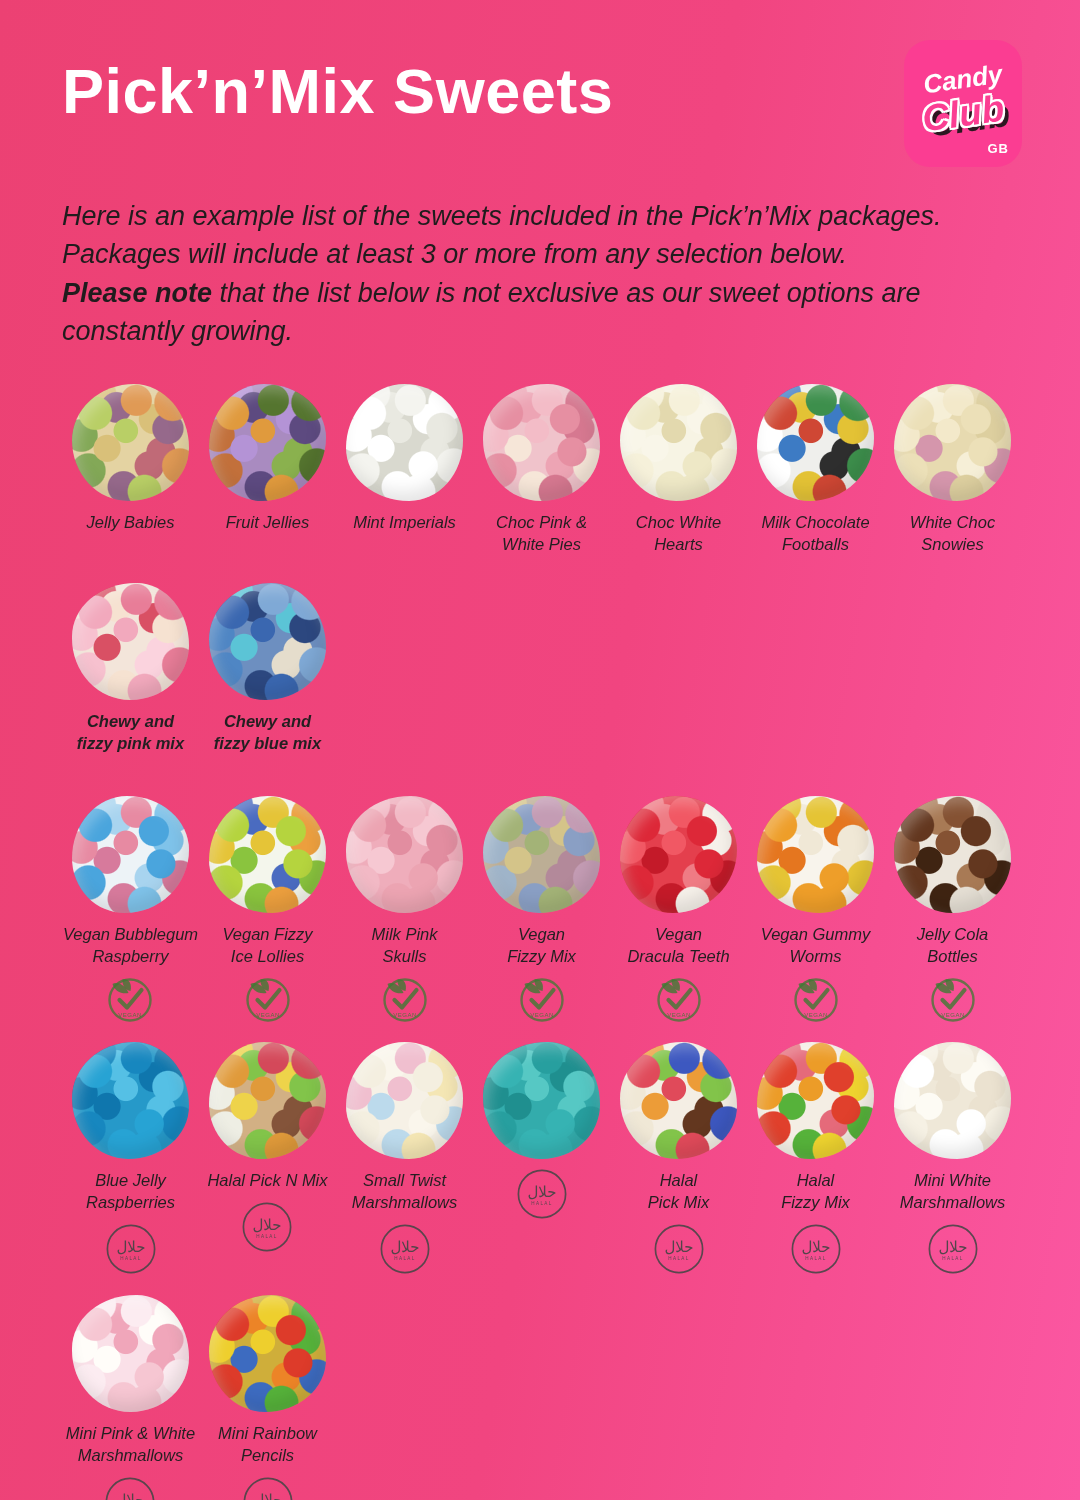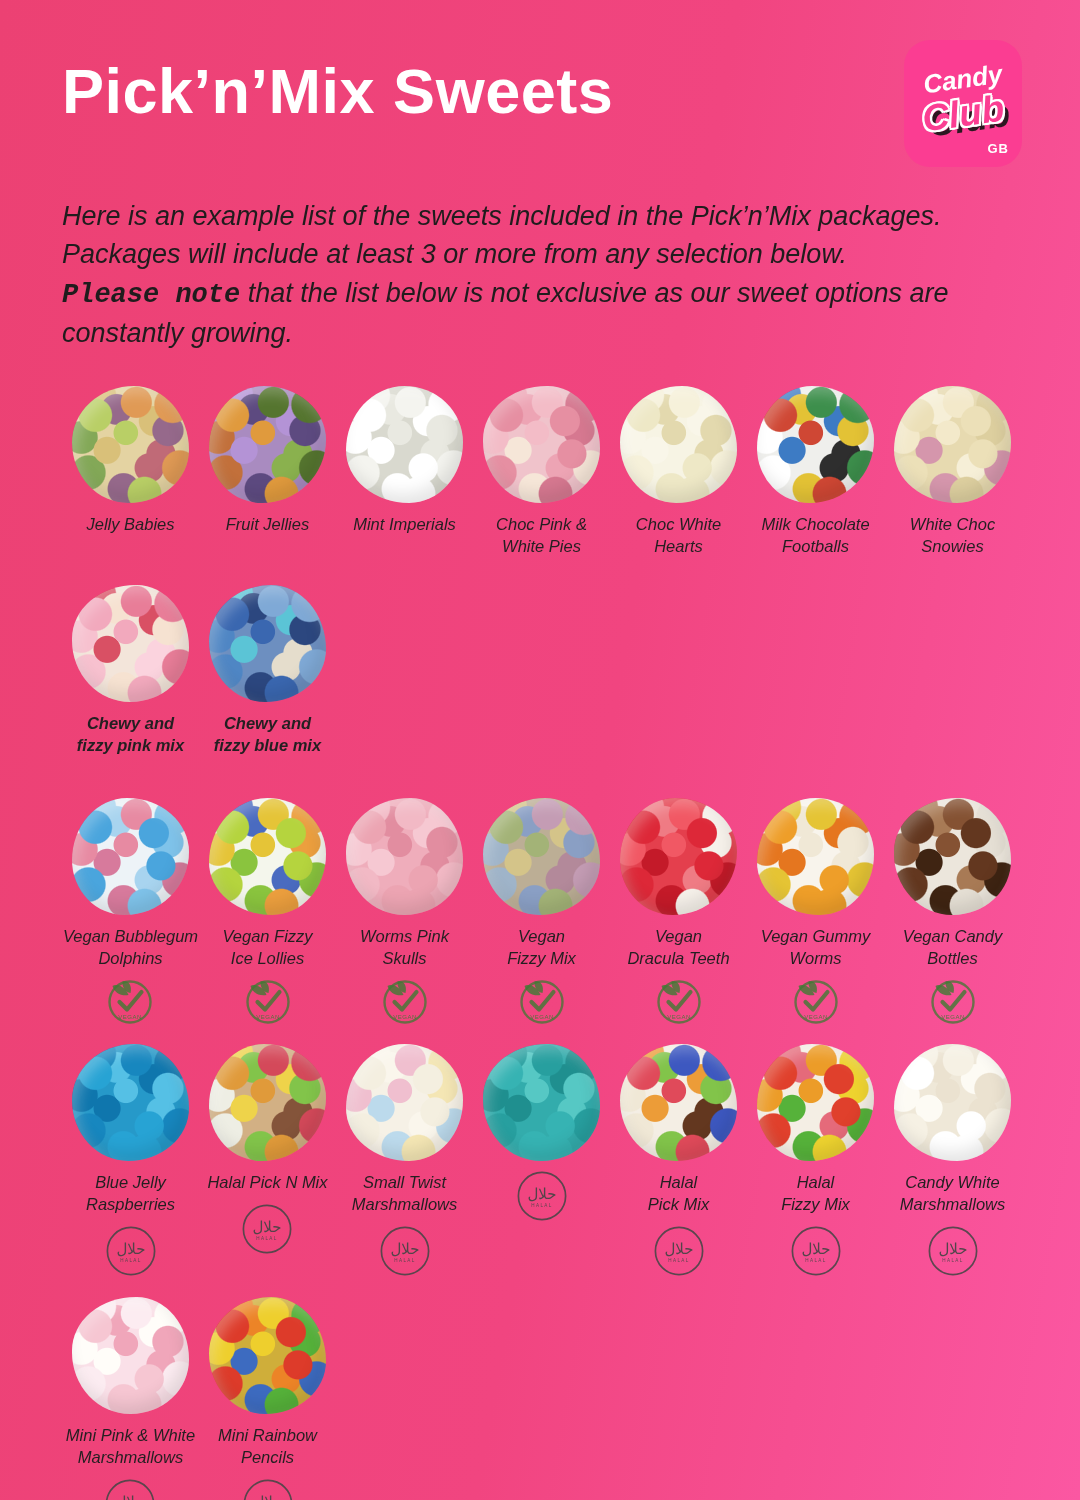--- a/index.html
+++ b/index.html
@@ -31,21 +31,21 @@
       5px 6px 0 rgba(20,20,20,.9);
   }
   .logo-gb{
     position:absolute;right:13px;bottom:11px;font-size:13px;font-weight:700;
     color:#ffffff;letter-spacing:1px;
   }
   .intro{
     margin:30px 0 0 0;max-width:935px;font-size:27px;font-style:italic;
     color:#201c1d;line-height:1.42;
   }
-  .intro b{font-weight:700;font-family:Liberation Mono, monospace;}
+  .intro b{font-weight:700;}
   #rows{margin-top:34px;}
   .row{display:grid;grid-template-columns:repeat(7,137px);justify-items:center;}
   .row1{margin-bottom:27px;}
   .row2{margin-bottom:41px;font-weight:bold;}
   .row3{margin-bottom:19px;}
   .row4{margin-bottom:20px;}
   .cell{display:flex;flex-direction:column;align-items:center;min-width:0;}
   .blob{
     width:117px;height:117px;flex:none;
     box-shadow:inset -5px -9px 16px rgba(0,0,0,.10),inset 5px 7px 14px rgba(255,255,255,.28);
@@ -109,21 +109,21 @@
     <div class="label"><span>Chewy and</span><br><span>fizzy pink mix</span></div>
   </div>
         <div class="cell">
     <div class="blob" style="background: radial-gradient(circle at 20% 25%, rgb(58, 103, 176) 0px, rgb(58, 103, 176) 12.5%, rgba(0, 0, 0, 0) 13.5%), radial-gradient(circle at 46% 40%, rgb(58, 103, 176) 0px, rgb(58, 103, 176) 12.5%, rgba(0, 0, 0, 0) 13.5%), radial-gradient(circle at 62% 92%, rgb(58, 103, 176) 0px, rgb(58, 103, 176) 12.5%, rgba(0, 0, 0, 0) 13.5%), radial-gradient(circle at 55% 14%, rgb(127, 169, 214) 0px, rgb(127, 169, 214) 12.5%, rgba(0, 0, 0, 0) 13.5%), radial-gradient(circle at 86% 16%, rgb(127, 169, 214) 0px, rgb(127, 169, 214) 12.5%, rgba(0, 0, 0, 0) 13.5%), radial-gradient(circle at 92% 70%, rgb(127, 169, 214) 0px, rgb(127, 169, 214) 12.5%, rgba(0, 0, 0, 0) 13.5%), radial-gradient(circle at 82% 38%, rgb(44, 71, 127) 0px, rgb(44, 71, 127) 12.5%, rgba(0, 0, 0, 0) 13.5%), radial-gradient(circle at 44% 88%, rgb(44, 71, 127) 0px, rgb(44, 71, 127) 12.5%, rgba(0, 0, 0, 0) 13.5%), radial-gradient(circle at 38% 20%, rgb(44, 71, 127) 0px, rgb(44, 71, 127) 12.5%, rgba(0, 0, 0, 0) 13.5%), radial-gradient(circle at 30% 55%, rgb(91, 196, 214) 0px, rgb(91, 196, 214) 12.5%, rgba(0, 0, 0, 0) 13.5%), radial-gradient(circle at 22% 8%, rgb(91, 196, 214) 0px, rgb(91, 196, 214) 12.5%, rgba(0, 0, 0, 0) 13.5%), radial-gradient(circle at 70% 30%, rgb(91, 196, 214) 0px, rgb(91, 196, 214) 12.5%, rgba(0, 0, 0, 0) 13.5%), radial-gradient(circle at 66% 70%, rgb(229, 221, 204) 0px, rgb(229, 221, 204) 12.5%, rgba(0, 0, 0, 0) 13.5%), radial-gradient(circle at 76% 58%, rgb(229, 221, 204) 0px, rgb(229, 221, 204) 12.5%, rgba(0, 0, 0, 0) 13.5%), radial-gradient(circle at 14% 74%, rgb(79, 134, 196) 0px, rgb(79, 134, 196) 12.5%, rgba(0, 0, 0, 0) 13.5%), radial-gradient(circle at 8% 44%, rgb(79, 134, 196) 0px, rgb(79, 134, 196) 12.5%, rgba(0, 0, 0, 0) 13.5%), linear-gradient(rgb(109, 143, 192), rgb(109, 143, 192)); border-radius: 53% 47% 52% 48% / 48% 55% 45% 52%;"></div>
     <div class="label"><span>Chewy and</span><br><span>fizzy blue mix</span></div>
   </div>
       </div>
       <div class="row row3">
         <div class="cell">
     <div class="blob" style="background: radial-gradient(circle at 20% 25%, rgb(74, 165, 221) 0px, rgb(74, 165, 221) 12.5%, rgba(0, 0, 0, 0) 13.5%), radial-gradient(circle at 14% 74%, rgb(74, 165, 221) 0px, rgb(74, 165, 221) 12.5%, rgba(0, 0, 0, 0) 13.5%), radial-gradient(circle at 76% 58%, rgb(74, 165, 221) 0px, rgb(74, 165, 221) 12.5%, rgba(0, 0, 0, 0) 13.5%), radial-gradient(circle at 70% 30%, rgb(74, 165, 221) 0px, rgb(74, 165, 221) 12.5%, rgba(0, 0, 0, 0) 13.5%), radial-gradient(circle at 55% 14%, rgb(231, 138, 162) 0px, rgb(231, 138, 162) 12.5%, rgba(0, 0, 0, 0) 13.5%), radial-gradient(circle at 46% 40%, rgb(231, 138, 162) 0px, rgb(231, 138, 162) 12.5%, rgba(0, 0, 0, 0) 13.5%), radial-gradient(circle at 8% 44%, rgb(231, 138, 162) 0px, rgb(231, 138, 162) 12.5%, rgba(0, 0, 0, 0) 13.5%), radial-gradient(circle at 82% 38%, rgb(127, 195, 234) 0px, rgb(127, 195, 234) 12.5%, rgba(0, 0, 0, 0) 13.5%), radial-gradient(circle at 86% 16%, rgb(127, 195, 234) 0px, rgb(127, 195, 234) 12.5%, rgba(0, 0, 0, 0) 13.5%), radial-gradient(circle at 62% 92%, rgb(127, 195, 234) 0px, rgb(127, 195, 234) 12.5%, rgba(0, 0, 0, 0) 13.5%), radial-gradient(circle at 30% 55%, rgb(215, 122, 156) 0px, rgb(215, 122, 156) 12.5%, rgba(0, 0, 0, 0) 13.5%), radial-gradient(circle at 44% 88%, rgb(215, 122, 156) 0px, rgb(215, 122, 156) 12.5%, rgba(0, 0, 0, 0) 13.5%), radial-gradient(circle at 92% 70%, rgb(215, 122, 156) 0px, rgb(215, 122, 156) 12.5%, rgba(0, 0, 0, 0) 13.5%), radial-gradient(circle at 66% 70%, rgb(168, 212, 239) 0px, rgb(168, 212, 239) 12.5%, rgba(0, 0, 0, 0) 13.5%), radial-gradient(circle at 22% 8%, rgb(168, 212, 239) 0px, rgb(168, 212, 239) 12.5%, rgba(0, 0, 0, 0) 13.5%), radial-gradient(circle at 38% 20%, rgb(168, 212, 239) 0px, rgb(168, 212, 239) 12.5%, rgba(0, 0, 0, 0) 13.5%), linear-gradient(rgb(237, 243, 247), rgb(237, 243, 247)); border-radius: 47% 53% 55% 45% / 53% 46% 54% 47%;"></div>
-    <div class="label"><span>Vegan Bubblegum</span><br><span>Dolphins</span></div>
+    <div class="label"><span>Vegan Bubblegum</span><br><span>Raspberry</span></div>
   <div class="badge">
             <svg width="46" height="46" viewBox="0 0 46 46">
     <circle cx="23" cy="23" r="20.5" fill="none" stroke="#3e7a33" stroke-width="2.4" opacity="0.75"></circle>
     <path d="M12.5 23 L20 30.5 L34.5 13" fill="none" stroke="#3e7a33" stroke-width="4.2" stroke-linecap="round" stroke-linejoin="round" opacity="0.8"></path>
     <path d="M21.5 16 C18 7 9 4.5 5.5 7 C7.5 14 14.5 17.5 21.5 16 Z" fill="#3e7a33" opacity="0.8"></path>
     <path d="M23.5 14 C25.5 5.5 20.5 1 15.5 2.5 C15 8.5 18.5 13 23.5 14 Z" fill="#3e7a33" opacity="0.8"></path>
     <text x="23" y="39.5" text-anchor="middle" font-size="6" letter-spacing="0.5" fill="#3e7a33" opacity="0.85">VEGAN</text>
   </svg>
           </div>
         </div>
@@ -135,21 +135,21 @@
     <circle cx="23" cy="23" r="20.5" fill="none" stroke="#3e7a33" stroke-width="2.4" opacity="0.75"></circle>
     <path d="M12.5 23 L20 30.5 L34.5 13" fill="none" stroke="#3e7a33" stroke-width="4.2" stroke-linecap="round" stroke-linejoin="round" opacity="0.8"></path>
     <path d="M21.5 16 C18 7 9 4.5 5.5 7 C7.5 14 14.5 17.5 21.5 16 Z" fill="#3e7a33" opacity="0.8"></path>
     <path d="M23.5 14 C25.5 5.5 20.5 1 15.5 2.5 C15 8.5 18.5 13 23.5 14 Z" fill="#3e7a33" opacity="0.8"></path>
     <text x="23" y="39.5" text-anchor="middle" font-size="6" letter-spacing="0.5" fill="#3e7a33" opacity="0.85">VEGAN</text>
   </svg>
           </div>
         </div>
         <div class="cell">
     <div class="blob" style="background: radial-gradient(circle at 20% 25%, rgb(236, 164, 178) 0px, rgb(236, 164, 178) 12.5%, rgba(0, 0, 0, 0) 13.5%), radial-gradient(circle at 66% 70%, rgb(236, 164, 178) 0px, rgb(236, 164, 178) 12.5%, rgba(0, 0, 0, 0) 13.5%), radial-gradient(circle at 44% 88%, rgb(236, 164, 178) 0px, rgb(236, 164, 178) 12.5%, rgba(0, 0, 0, 0) 13.5%), radial-gradient(circle at 62% 92%, rgb(236, 164, 178) 0px, rgb(236, 164, 178) 12.5%, rgba(0, 0, 0, 0) 13.5%), radial-gradient(circle at 55% 14%, rgb(242, 185, 197) 0px, rgb(242, 185, 197) 12.5%, rgba(0, 0, 0, 0) 13.5%), radial-gradient(circle at 14% 74%, rgb(242, 185, 197) 0px, rgb(242, 185, 197) 12.5%, rgba(0, 0, 0, 0) 13.5%), radial-gradient(circle at 22% 8%, rgb(242, 185, 197) 0px, rgb(242, 185, 197) 12.5%, rgba(0, 0, 0, 0) 13.5%), radial-gradient(circle at 92% 70%, rgb(242, 185, 197) 0px, rgb(242, 185, 197) 12.5%, rgba(0, 0, 0, 0) 13.5%), radial-gradient(circle at 82% 38%, rgb(226, 141, 160) 0px, rgb(226, 141, 160) 12.5%, rgba(0, 0, 0, 0) 13.5%), radial-gradient(circle at 46% 40%, rgb(226, 141, 160) 0px, rgb(226, 141, 160) 12.5%, rgba(0, 0, 0, 0) 13.5%), radial-gradient(circle at 76% 58%, rgb(226, 141, 160) 0px, rgb(226, 141, 160) 12.5%, rgba(0, 0, 0, 0) 13.5%), radial-gradient(circle at 38% 20%, rgb(226, 141, 160) 0px, rgb(226, 141, 160) 12.5%, rgba(0, 0, 0, 0) 13.5%), radial-gradient(circle at 30% 55%, rgb(246, 200, 210) 0px, rgb(246, 200, 210) 12.5%, rgba(0, 0, 0, 0) 13.5%), radial-gradient(circle at 86% 16%, rgb(246, 200, 210) 0px, rgb(246, 200, 210) 12.5%, rgba(0, 0, 0, 0) 13.5%), radial-gradient(circle at 8% 44%, rgb(246, 200, 210) 0px, rgb(246, 200, 210) 12.5%, rgba(0, 0, 0, 0) 13.5%), radial-gradient(circle at 70% 30%, rgb(246, 200, 210) 0px, rgb(246, 200, 210) 12.5%, rgba(0, 0, 0, 0) 13.5%), linear-gradient(rgb(239, 173, 187), rgb(239, 173, 187)); border-radius: 55% 45% 50% 50% / 46% 54% 47% 53%;"></div>
-    <div class="label"><span>Worms Pink</span><br><span>Skulls</span></div>
+    <div class="label"><span>Milk Pink</span><br><span>Skulls</span></div>
   <div class="badge">
             <svg width="46" height="46" viewBox="0 0 46 46">
     <circle cx="23" cy="23" r="20.5" fill="none" stroke="#3e7a33" stroke-width="2.4" opacity="0.75"></circle>
     <path d="M12.5 23 L20 30.5 L34.5 13" fill="none" stroke="#3e7a33" stroke-width="4.2" stroke-linecap="round" stroke-linejoin="round" opacity="0.8"></path>
     <path d="M21.5 16 C18 7 9 4.5 5.5 7 C7.5 14 14.5 17.5 21.5 16 Z" fill="#3e7a33" opacity="0.8"></path>
     <path d="M23.5 14 C25.5 5.5 20.5 1 15.5 2.5 C15 8.5 18.5 13 23.5 14 Z" fill="#3e7a33" opacity="0.8"></path>
     <text x="23" y="39.5" text-anchor="middle" font-size="6" letter-spacing="0.5" fill="#3e7a33" opacity="0.85">VEGAN</text>
   </svg>
           </div>
         </div>
@@ -187,21 +187,21 @@
     <circle cx="23" cy="23" r="20.5" fill="none" stroke="#3e7a33" stroke-width="2.4" opacity="0.75"></circle>
     <path d="M12.5 23 L20 30.5 L34.5 13" fill="none" stroke="#3e7a33" stroke-width="4.2" stroke-linecap="round" stroke-linejoin="round" opacity="0.8"></path>
     <path d="M21.5 16 C18 7 9 4.5 5.5 7 C7.5 14 14.5 17.5 21.5 16 Z" fill="#3e7a33" opacity="0.8"></path>
     <path d="M23.5 14 C25.5 5.5 20.5 1 15.5 2.5 C15 8.5 18.5 13 23.5 14 Z" fill="#3e7a33" opacity="0.8"></path>
     <text x="23" y="39.5" text-anchor="middle" font-size="6" letter-spacing="0.5" fill="#3e7a33" opacity="0.85">VEGAN</text>
   </svg>
           </div>
         </div>
         <div class="cell">
     <div class="blob" style="background: radial-gradient(circle at 20% 25%, rgb(99, 55, 31) 0px, rgb(99, 55, 31) 12.5%, rgba(0, 0, 0, 0) 13.5%), radial-gradient(circle at 14% 74%, rgb(99, 55, 31) 0px, rgb(99, 55, 31) 12.5%, rgba(0, 0, 0, 0) 13.5%), radial-gradient(circle at 76% 58%, rgb(99, 55, 31) 0px, rgb(99, 55, 31) 12.5%, rgba(0, 0, 0, 0) 13.5%), radial-gradient(circle at 70% 30%, rgb(99, 55, 31) 0px, rgb(99, 55, 31) 12.5%, rgba(0, 0, 0, 0) 13.5%), radial-gradient(circle at 55% 14%, rgb(133, 82, 51) 0px, rgb(133, 82, 51) 12.5%, rgba(0, 0, 0, 0) 13.5%), radial-gradient(circle at 46% 40%, rgb(133, 82, 51) 0px, rgb(133, 82, 51) 12.5%, rgba(0, 0, 0, 0) 13.5%), radial-gradient(circle at 8% 44%, rgb(133, 82, 51) 0px, rgb(133, 82, 51) 12.5%, rgba(0, 0, 0, 0) 13.5%), radial-gradient(circle at 82% 38%, rgb(229, 223, 212) 0px, rgb(229, 223, 212) 12.5%, rgba(0, 0, 0, 0) 13.5%), radial-gradient(circle at 86% 16%, rgb(229, 223, 212) 0px, rgb(229, 223, 212) 12.5%, rgba(0, 0, 0, 0) 13.5%), radial-gradient(circle at 62% 92%, rgb(229, 223, 212) 0px, rgb(229, 223, 212) 12.5%, rgba(0, 0, 0, 0) 13.5%), radial-gradient(circle at 30% 55%, rgb(63, 36, 18) 0px, rgb(63, 36, 18) 12.5%, rgba(0, 0, 0, 0) 13.5%), radial-gradient(circle at 44% 88%, rgb(63, 36, 18) 0px, rgb(63, 36, 18) 12.5%, rgba(0, 0, 0, 0) 13.5%), radial-gradient(circle at 92% 70%, rgb(63, 36, 18) 0px, rgb(63, 36, 18) 12.5%, rgba(0, 0, 0, 0) 13.5%), radial-gradient(circle at 66% 70%, rgb(168, 122, 85) 0px, rgb(168, 122, 85) 12.5%, rgba(0, 0, 0, 0) 13.5%), radial-gradient(circle at 22% 8%, rgb(168, 122, 85) 0px, rgb(168, 122, 85) 12.5%, rgba(0, 0, 0, 0) 13.5%), radial-gradient(circle at 38% 20%, rgb(168, 122, 85) 0px, rgb(168, 122, 85) 12.5%, rgba(0, 0, 0, 0) 13.5%), linear-gradient(rgb(236, 230, 220), rgb(236, 230, 220)); border-radius: 55% 45% 50% 50% / 46% 54% 47% 53%;"></div>
-    <div class="label"><span>Vegan Candy</span><br><span>Bottles</span></div>
+    <div class="label"><span>Jelly Cola</span><br><span>Bottles</span></div>
   <div class="badge">
             <svg width="46" height="46" viewBox="0 0 46 46">
     <circle cx="23" cy="23" r="20.5" fill="none" stroke="#3e7a33" stroke-width="2.4" opacity="0.75"></circle>
     <path d="M12.5 23 L20 30.5 L34.5 13" fill="none" stroke="#3e7a33" stroke-width="4.2" stroke-linecap="round" stroke-linejoin="round" opacity="0.8"></path>
     <path d="M21.5 16 C18 7 9 4.5 5.5 7 C7.5 14 14.5 17.5 21.5 16 Z" fill="#3e7a33" opacity="0.8"></path>
     <path d="M23.5 14 C25.5 5.5 20.5 1 15.5 2.5 C15 8.5 18.5 13 23.5 14 Z" fill="#3e7a33" opacity="0.8"></path>
     <text x="23" y="39.5" text-anchor="middle" font-size="6" letter-spacing="0.5" fill="#3e7a33" opacity="0.85">VEGAN</text>
   </svg>
           </div>
         </div>
@@ -267,21 +267,21 @@
   <div class="badge">
             <svg width="52" height="52" viewBox="0 0 52 52">
     <circle cx="26" cy="26" r="23.6" fill="none" stroke="#454545" stroke-width="1.7" opacity="0.88"></circle>
     <text x="26" y="28.5" text-anchor="middle" font-size="15" fill="#454545" opacity="0.92">حلال</text>
     <text x="26" y="37" text-anchor="middle" font-size="4.6" letter-spacing="1.4" fill="#454545" opacity="0.85">HALAL</text>
   </svg>
           </div>
         </div>
         <div class="cell">
     <div class="blob" style="background: radial-gradient(circle at 20% 25%, rgb(255, 255, 255) 0px, rgb(255, 255, 255) 12.5%, rgba(0, 0, 0, 0) 13.5%), radial-gradient(circle at 66% 70%, rgb(255, 255, 255) 0px, rgb(255, 255, 255) 12.5%, rgba(0, 0, 0, 0) 13.5%), radial-gradient(circle at 44% 88%, rgb(255, 255, 255) 0px, rgb(255, 255, 255) 12.5%, rgba(0, 0, 0, 0) 13.5%), radial-gradient(circle at 62% 92%, rgb(255, 255, 255) 0px, rgb(255, 255, 255) 12.5%, rgba(0, 0, 0, 0) 13.5%), radial-gradient(circle at 55% 14%, rgb(246, 241, 228) 0px, rgb(246, 241, 228) 12.5%, rgba(0, 0, 0, 0) 13.5%), radial-gradient(circle at 14% 74%, rgb(246, 241, 228) 0px, rgb(246, 241, 228) 12.5%, rgba(0, 0, 0, 0) 13.5%), radial-gradient(circle at 22% 8%, rgb(246, 241, 228) 0px, rgb(246, 241, 228) 12.5%, rgba(0, 0, 0, 0) 13.5%), radial-gradient(circle at 92% 70%, rgb(246, 241, 228) 0px, rgb(246, 241, 228) 12.5%, rgba(0, 0, 0, 0) 13.5%), radial-gradient(circle at 82% 38%, rgb(235, 226, 208) 0px, rgb(235, 226, 208) 12.5%, rgba(0, 0, 0, 0) 13.5%), radial-gradient(circle at 46% 40%, rgb(235, 226, 208) 0px, rgb(235, 226, 208) 12.5%, rgba(0, 0, 0, 0) 13.5%), radial-gradient(circle at 76% 58%, rgb(235, 226, 208) 0px, rgb(235, 226, 208) 12.5%, rgba(0, 0, 0, 0) 13.5%), radial-gradient(circle at 38% 20%, rgb(235, 226, 208) 0px, rgb(235, 226, 208) 12.5%, rgba(0, 0, 0, 0) 13.5%), radial-gradient(circle at 30% 55%, rgb(253, 251, 244) 0px, rgb(253, 251, 244) 12.5%, rgba(0, 0, 0, 0) 13.5%), radial-gradient(circle at 86% 16%, rgb(253, 251, 244) 0px, rgb(253, 251, 244) 12.5%, rgba(0, 0, 0, 0) 13.5%), radial-gradient(circle at 8% 44%, rgb(253, 251, 244) 0px, rgb(253, 251, 244) 12.5%, rgba(0, 0, 0, 0) 13.5%), radial-gradient(circle at 70% 30%, rgb(253, 251, 244) 0px, rgb(253, 251, 244) 12.5%, rgba(0, 0, 0, 0) 13.5%), linear-gradient(rgb(239, 232, 216), rgb(239, 232, 216)); border-radius: 50% 50% 46% 54% / 55% 48% 52% 45%;"></div>
-    <div class="label"><span>Candy White</span><br><span>Marshmallows</span></div>
+    <div class="label"><span>Mini White</span><br><span>Marshmallows</span></div>
   <div class="badge">
             <svg width="52" height="52" viewBox="0 0 52 52">
     <circle cx="26" cy="26" r="23.6" fill="none" stroke="#454545" stroke-width="1.7" opacity="0.88"></circle>
     <text x="26" y="28.5" text-anchor="middle" font-size="15" fill="#454545" opacity="0.92">حلال</text>
     <text x="26" y="37" text-anchor="middle" font-size="4.6" letter-spacing="1.4" fill="#454545" opacity="0.85">HALAL</text>
   </svg>
           </div>
         </div>
       </div>
       <div class="row row5">

